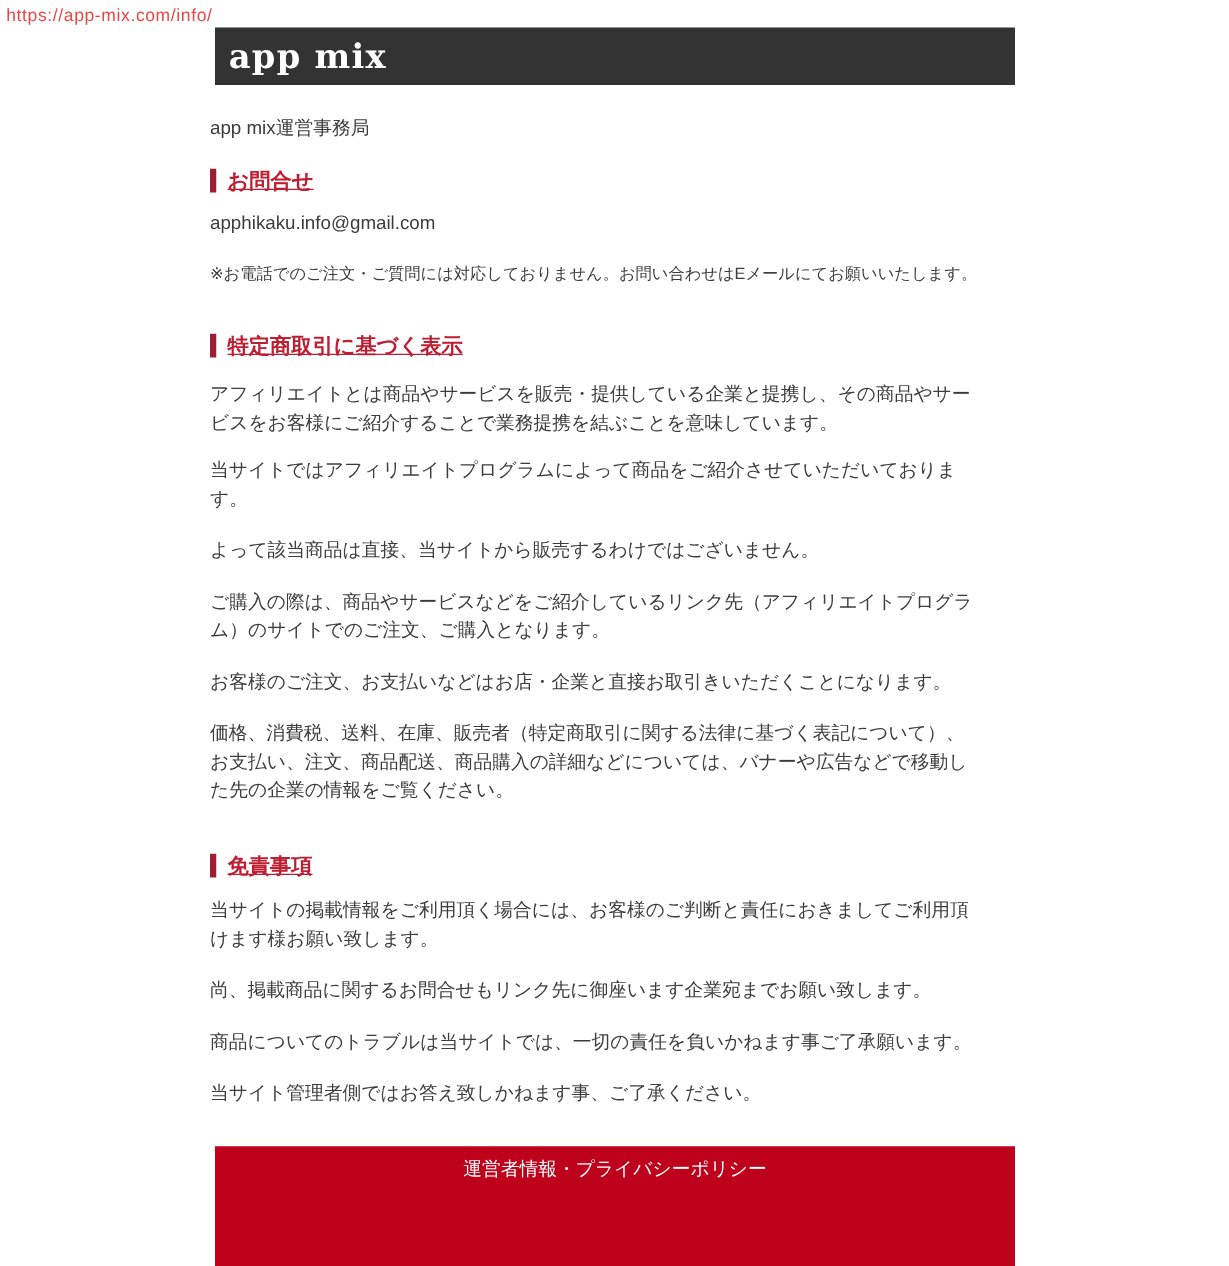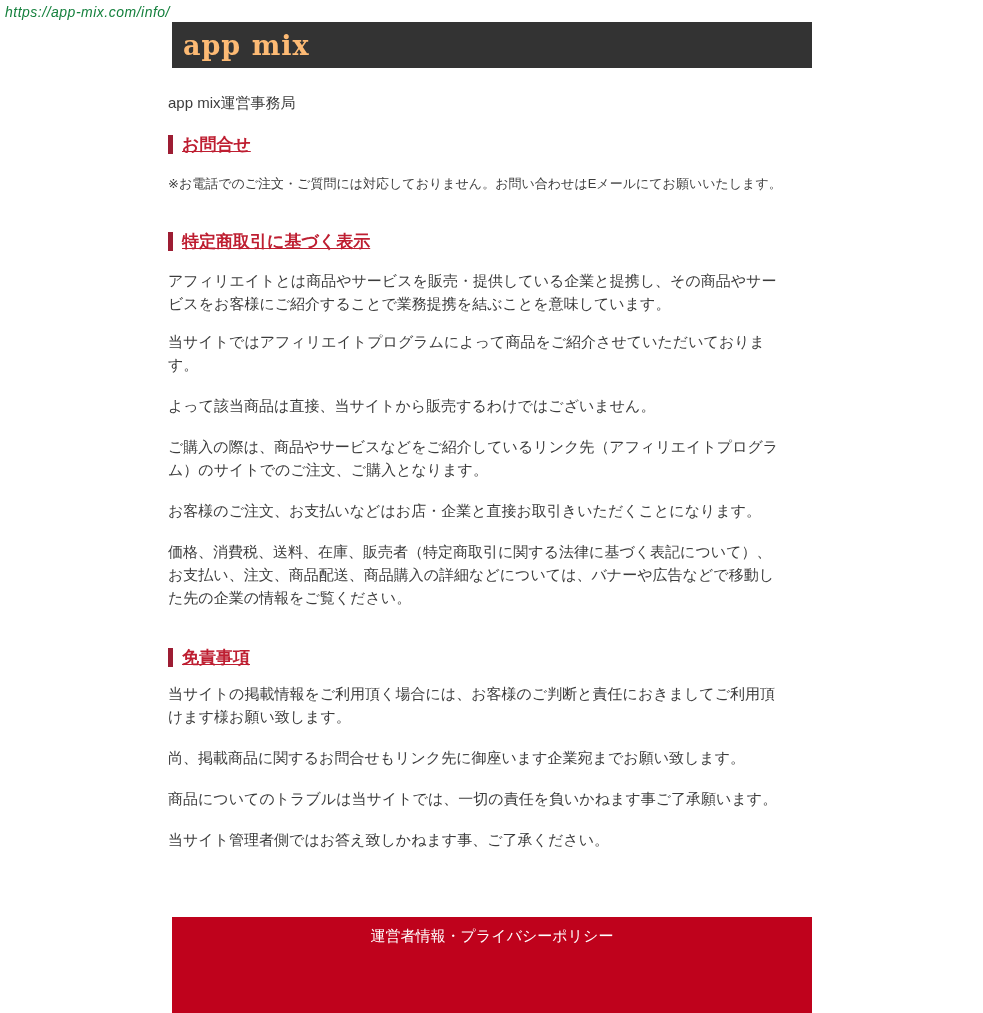--- a/index.html
+++ b/index.html
@@ -13,41 +13,40 @@
     width: 983px;
     height: 1013px;
     background: #ffffff;
     overflow: hidden;
   }
   .url-text {
     position: absolute;
     top: 4px;
     left: 5px;
     font-size: 14px;
-    color: #15803d;
+    color: #ef4444;
     letter-spacing: 0.5px;
-    font-style: italic;
   }
   .header-bar {
     position: absolute;
     left: 172px;
     top: 22px;
     width: 640px;
     height: 46px;
     background: var(--header-bg, #333333);
     display: flex;
     align-items: center;
     box-sizing: border-box;
     padding-left: 11px;
   }
   .site-title {
     font-family: "DejaVu Serif", "Liberation Serif", serif;
     font-weight: bold;
     font-size: 27px;
-    color: #fdba74;
+    color: #ffffff;
     letter-spacing: 1px;
   }
   .main {
     position: absolute;
     left: 160px;
     top: 68px;
     width: 640px;
     box-sizing: border-box;
     padding: 0 14px 0 8px;
   }
@@ -124,20 +123,21 @@
   <div class="header-bar">
     <span class="site-title">app mix</span>
   </div>
 
   <div class="main">
 
     <p class="operator-line">app mix運営事務局</p>
 
     <div>
       <h2 class="section-heading mt-contact">お問合せ</h2>
+      <p class="email-line">apphikaku.info@gmail.com</p>
       <p class="note">※お電話でのご注文・ご質問には対応しておりません。お問い合わせはEメールにてお願いいたします。</p>
     </div>
 
     <div>
       <h2 class="section-heading mt-section">特定商取引に基づく表示</h2>
       <p class="para">アフィリエイトとは商品やサービスを販売・提供している企業と提携し、その商品やサービスをお客様にご紹介することで業務提携を結ぶことを意味しています。</p>
       <p class="para para-first">当サイトではアフィリエイトプログラムによって商品をご紹介させていただいております。</p>
       <p class="para">よって該当商品は直接、当サイトから販売するわけではございません。</p>
       <p class="para">ご購入の際は、商品やサービスなどをご紹介しているリンク先（アフィリエイトプログラム）のサイトでのご注文、ご購入となります。</p>
       <p class="para">お客様のご注文、お支払いなどはお店・企業と直接お取引きいただくことになります。</p>

